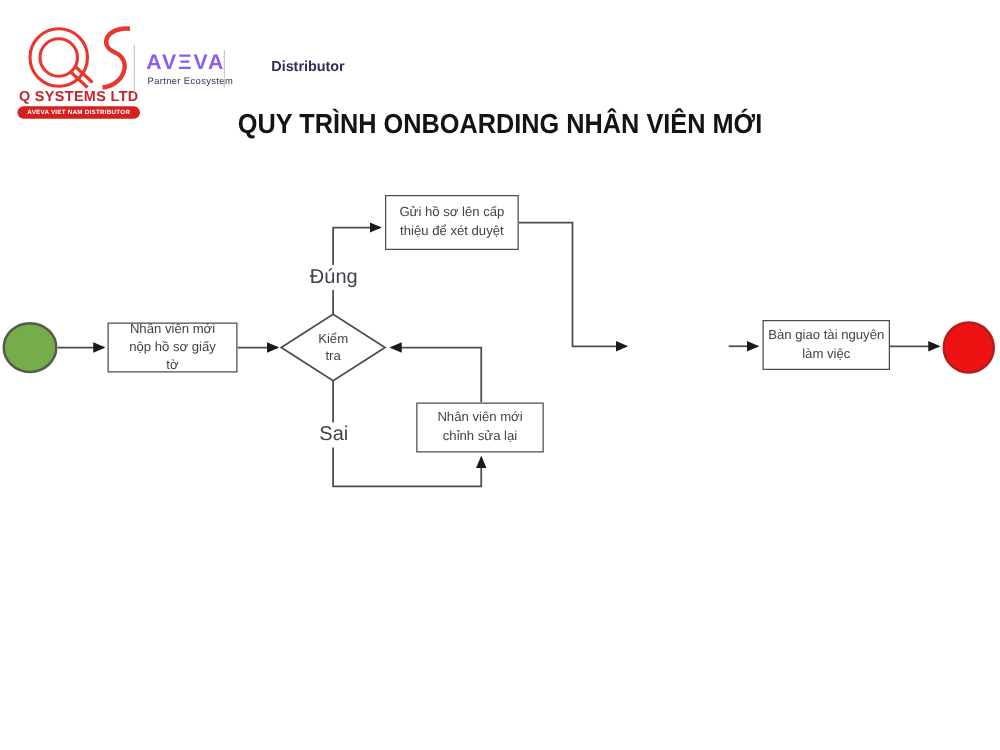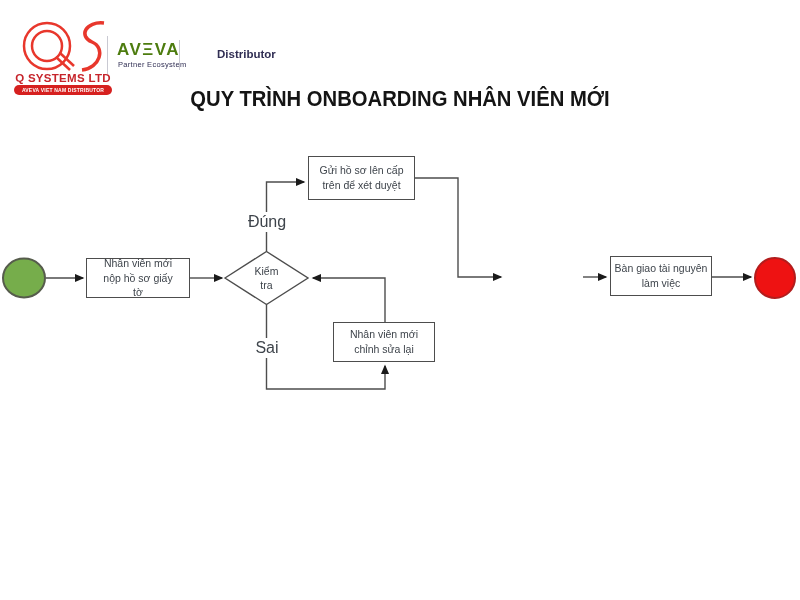--- a/index.html
+++ b/index.html
@@ -8,21 +8,21 @@
 
   
   .qs-mark{position:absolute;left:16px;top:20px;}
   .qs-company{position:absolute;left:12px;top:72px;width:102px;text-align:center;
               font-size:11.5px;font-weight:bold;color:#c6242b;letter-spacing:.3px;white-space:nowrap;}
   .qs-banner{position:absolute;left:14px;top:85px;width:98px;height:10px;background:#d6201f;
              border-radius:5px;color:#ffffff;font-size:5px;font-weight:bold;line-height:10px;
              text-align:center;letter-spacing:.2px;white-space:nowrap;overflow:hidden;}
   .vdiv1{position:absolute;left:107px;top:36px;width:1px;height:38px;background:#c9c9d2;}
   .vdiv2{position:absolute;left:179px;top:40px;width:1px;height:30px;background:#c9c9d2;}
-  .aveva{position:absolute;left:117px;top:40px;font-size:17px;font-weight:bold;color:#4d7c0f;
+  .aveva{position:absolute;left:117px;top:40px;font-size:17px;font-weight:bold;color:#8b5cf6;
          letter-spacing:1.5px;}
   .aveva-tag{position:absolute;left:118px;top:60px;font-size:7.5px;color:#312f54;letter-spacing:.3px;}
   .distributor{position:absolute;left:189px;top:48px;font-size:11.5px;font-weight:600;color:#312f54;padding-left:28px;}
 
   
   .title{position:absolute;left:0;top:86px;width:800px;text-align:center;
          font-size:22px;font-weight:bold;color:#141414;letter-spacing:0px;
          transform:scaleX(.92);transform-origin:50% 50%;}
 
   
@@ -88,21 +88,21 @@
 
     <ellipse cx="24" cy="278" rx="21" ry="19.5" fill="#76ad4b" stroke="#565c4c" stroke-width="2"></ellipse>
 
     <circle cx="775" cy="278" r="20" fill="#ee1212" stroke="#b21d1d" stroke-width="2"></circle>
   </svg>
 
   <div class="fc-box" style="left:86px;top:258px;width:104px;height:40px;padding:0 10px;text-align:center;">Nhân viên mới nộp hồ sơ giấy tờ</div>
 
   <div class="fc-diamond-label" style="left:248px;top:258px;width:37px;height:40px;">Kiểm tra</div>
 
-  <div class="fc-box" style="left:308px;top:156px;width:107px;height:44px;padding:0 6px;">Gửi hồ sơ lên cấp trên để xét duyệt</div>
+  <div class="fc-box" style="left:308px;top:156px;width:107px;height:44px;padding:0 6px;">Gửi hồ sơ lên cấp thiệu để xét duyệt</div>
 
   <div class="fc-box" style="left:333px;top:322px;width:102px;height:40px;padding:0 7px;">Nhân viên mới chỉnh sửa lại</div>
 
 
   <div class="fc-box" style="left:610px;top:256px;width:102px;height:40px;padding:0 2px;">Bàn giao tài nguyên làm việc</div>
 
   <div class="fc-edge-label" style="left:247px;top:212px;width:40px;">Đúng</div>
 
   <div class="fc-edge-label" style="left:247px;top:338px;width:40px;">Sai</div>
 

